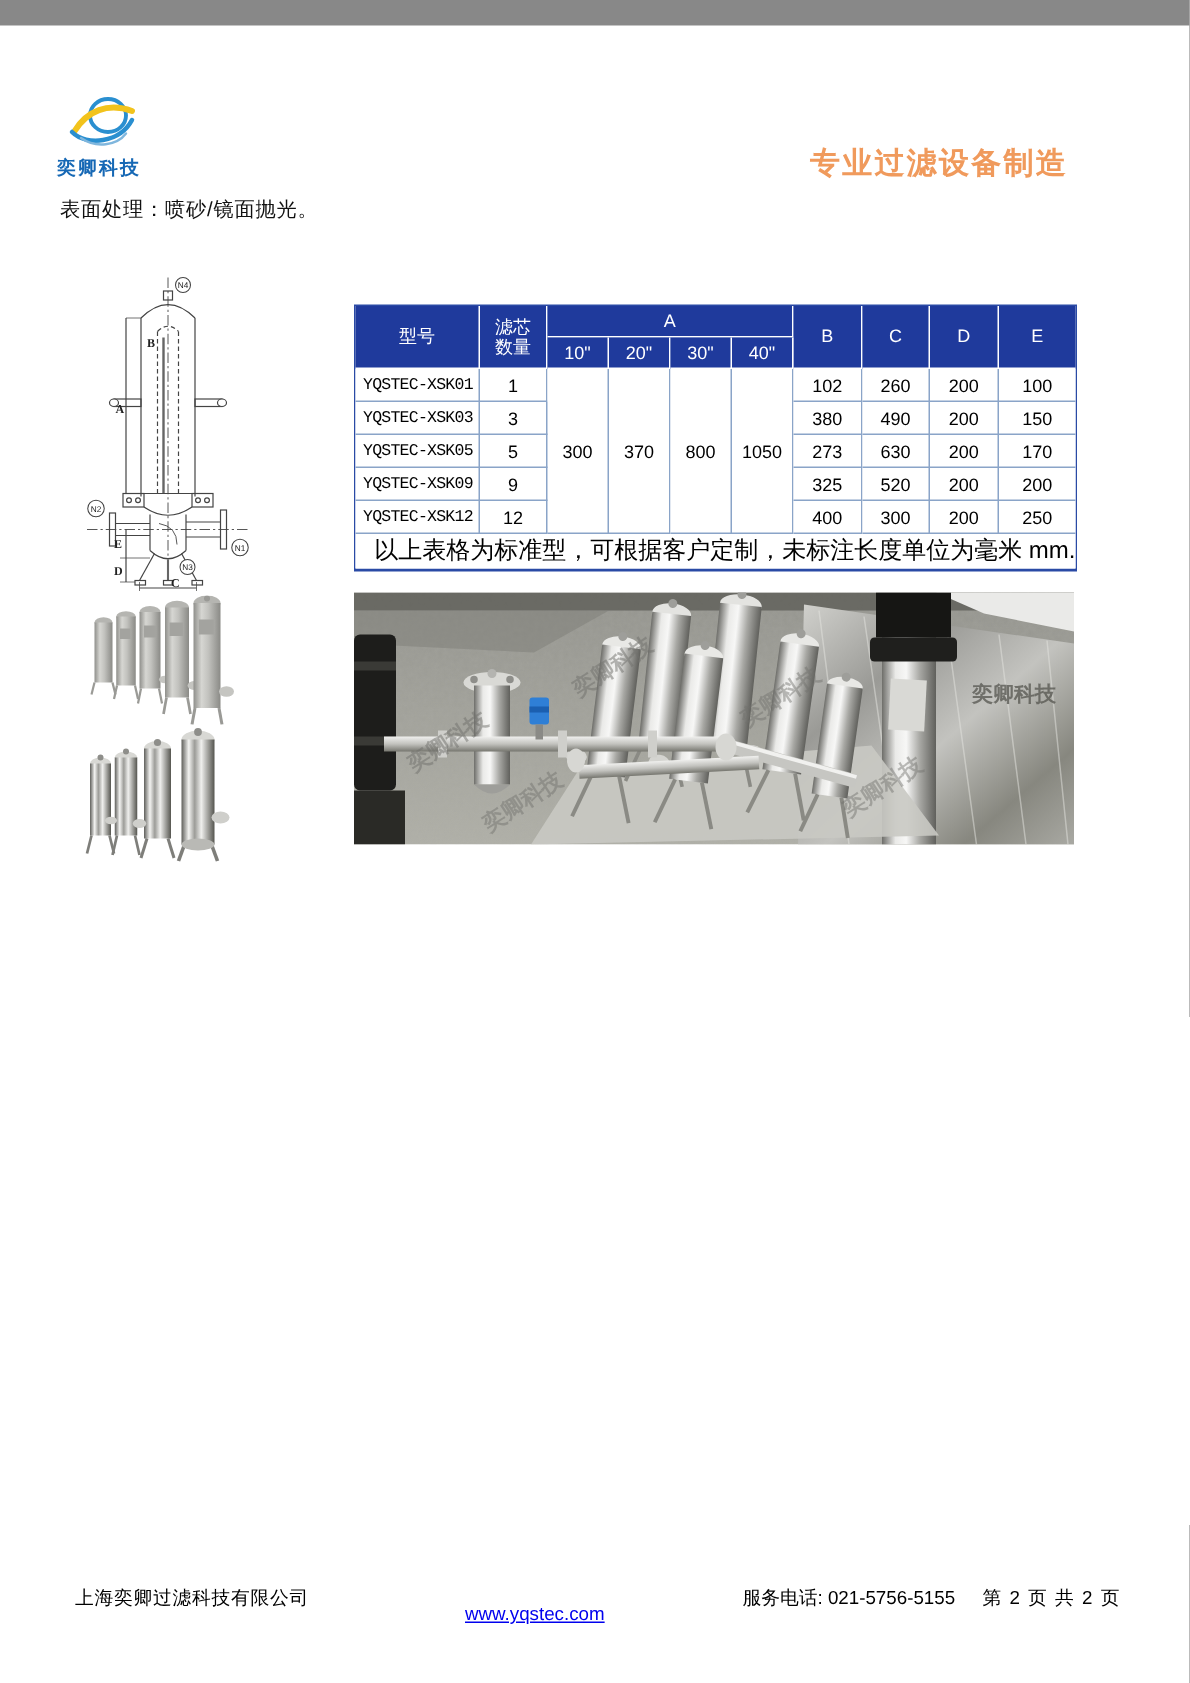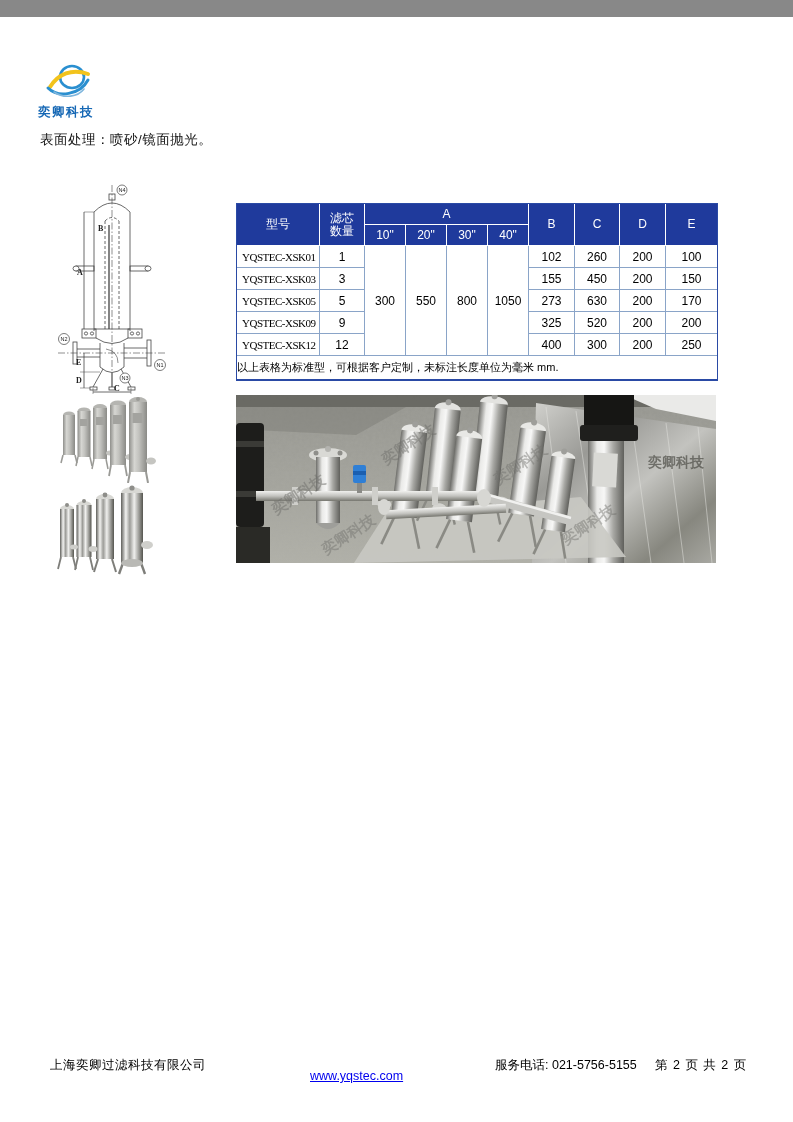--- a/index.html
+++ b/index.html
@@ -30,23 +30,23 @@
     background:#1f3a9c; color:#fff; font-weight:normal; font-size:12px;
     border-right:1px solid #fff; border-bottom:1px solid #fff;
     text-align:center; vertical-align:middle; height:21px; line-height:13px;
   }
   table.spec th.last { border-right:none; }
   table.spec td {
     font-size:12px; text-align:center; vertical-align:middle; height:22px;
     border-right:1px solid #8aa4c8; border-bottom:1px solid #8aa4c8;
     background:#fff; color:#000;
   }
-  table.spec td.model { text-align:left; padding-left:5px; font-family:Liberation Serif, serif; font-size:11px; letter-spacing:-0.5px; }
+  table.spec td.model { text-align:left; padding-left:5px; font-family:Liberation Mono, monospace; font-size:11px; letter-spacing:-0.5px; }
   table.spec td.last { border-right:none; }
-  table.spec td.note { border-right:none; border-bottom:none; text-align:left; font-size:11px; height:23px; }
+  table.spec td.note { border-right:none; border-bottom:none; text-align:right; font-size:16px; height:23px; }
 
   
   .equipment-photo { position:absolute; left:236px; top:378px; }
 
   
   .footer { position:absolute; left:0; top:1040px; width:100%; font-size:12.5px; }
   .footer .company { position:absolute; left:50px; top:0; letter-spacing:0.5px;text-align:right; }
   .footer .website { position:absolute; left:310px; top:12px; color:#0000ee; text-decoration:underline; }
   .footer .phone { position:absolute; left:495px; top:0; }
   .footer .page-info { position:absolute; left:655px; top:0; letter-spacing:1px; }
@@ -59,20 +59,21 @@
   <div class="logo-wrap">
     <svg class="logo-globe" width="52" height="42" viewBox="0 0 52 42">
       <ellipse cx="28" cy="16" rx="12" ry="11" fill="none" stroke="#2a8fd0" stroke-width="2.6"></ellipse>
       <path d="M6,26 C14,13 28,7 44,13" fill="none" stroke="#f2c31c" stroke-width="4" stroke-linecap="round"></path>
       <path d="M4,27 C14,37 36,34 44,19" fill="none" stroke="#2a8fd0" stroke-width="3" stroke-linecap="round"></path>
       <path d="M10,31 C20,38 34,36 40,28" fill="none" stroke="#7fb6dd" stroke-width="1.6" stroke-linecap="round"></path>
     </svg>
     <span class="logo-text">奕卿科技</span>
   </div>
 
+  <div class="slogan">专业过滤设备制造</div>
 
   <div class="surface-note">表面处理：喷砂/镜面抛光。</div>
 
   <svg class="tech-drawing" width="122" height="214" viewBox="0 0 122 214">
     <g stroke="#444" stroke-width="0.8" fill="none">
 
       <line x1="62" y1="4" x2="62" y2="192" stroke-dasharray="7 2 1.5 2" stroke-width="0.6"></line>
 
       <rect x="59" y="13" width="6" height="6"></rect>
       <path d="M44,31 Q62,13 80,31"></path>
@@ -284,33 +285,33 @@
           <th>20"</th>
           <th>30"</th>
           <th>40"</th>
         </tr>
       </thead>
       <tbody>
         <tr>
           <td class="model">YQSTEC-XSK01</td>
           <td>1</td>
           <td rowspan="5">300</td>
-          <td rowspan="5">550</td>
+          <td rowspan="5">370</td>
           <td rowspan="5">800</td>
           <td rowspan="5">1050</td>
           <td>102</td>
           <td>260</td>
           <td>200</td>
           <td class="last">100</td>
         </tr>
         <tr>
           <td class="model">YQSTEC-XSK03</td>
           <td>3</td>
-          <td>155</td>
-          <td>450</td>
+          <td>380</td>
+          <td>490</td>
           <td>200</td>
           <td class="last">150</td>
         </tr>
         <tr>
           <td class="model">YQSTEC-XSK05</td>
           <td>5</td>
           <td>273</td>
           <td>630</td>
           <td>200</td>
           <td class="last">170</td>

